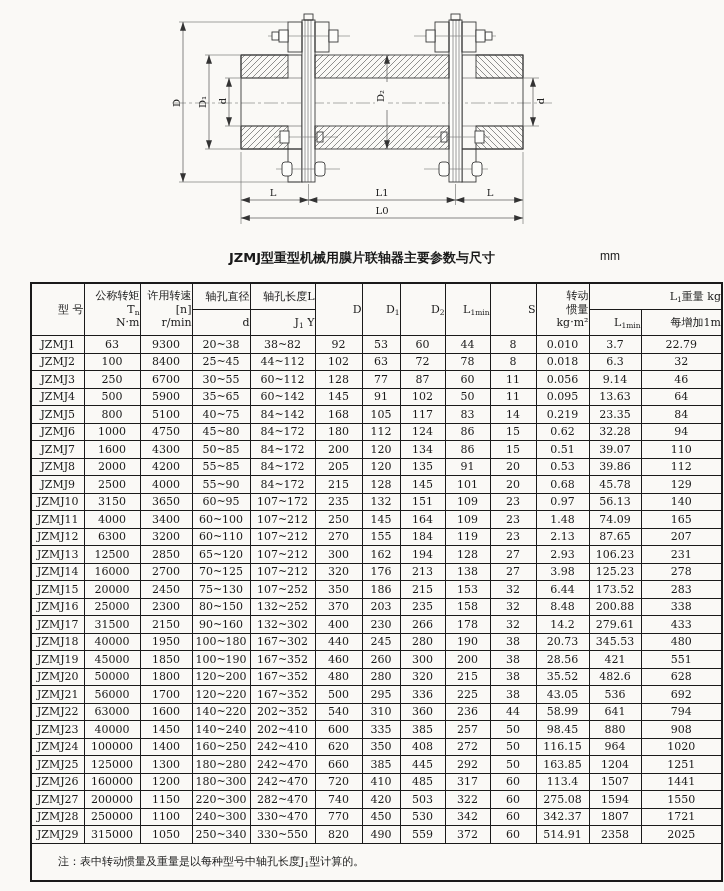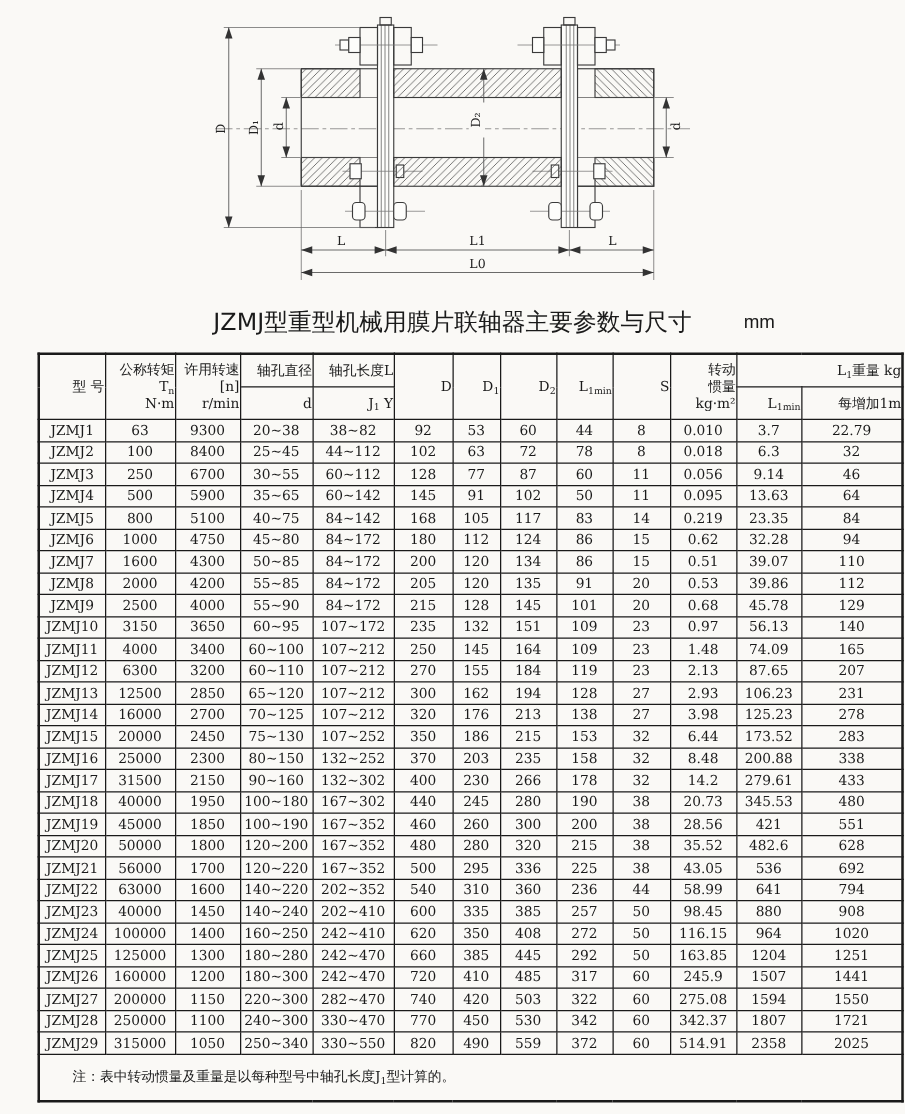--- a/index.html
+++ b/index.html
@@ -14,27 +14,27 @@
   .drawing-wrap svg{display:block;}
   .obj{stroke:#3a3a3a;stroke-width:0.9;}
   .thin{stroke:#4a4a4a;stroke-width:0.55;}
   .dim{stroke:#555;stroke-width:0.7;fill:none;}
   .ext{stroke:#666;stroke-width:0.6;}
   .cl{stroke:#777;stroke-width:0.6;}
   .dimtext{font-family:"DejaVu Serif","Liberation Serif",serif;font-size:10px;fill:#222;}
   .title-row{position:relative;height:36px;margin-top:2px;}
   .page-title{
     margin:0;text-align:center;
-    font-size:19px;font-weight:normal;
+    font-size:13px;font-weight:bold;
     line-height:36px;
     font-family:"DejaVu Sans","Liberation Sans",sans-serif;
   }
   .unit-label{
     position:absolute;right:104px;top:9px;
-    font-size:15px;font-weight:normal;
+    font-size:12px;font-weight:normal;
     font-family:"Liberation Sans","DejaVu Sans",sans-serif;
   }
   table.spec{
     border-collapse:collapse;table-layout:fixed;
     margin:6px 0 0 30px;width:691px;
     border:2px solid #1a1a1a;
   }
   table.spec th,table.spec td{
     border:1px solid #1a1a1a;
     text-align:center;vertical-align:middle;
@@ -583,21 +583,21 @@
     <td>JZMJ26</td>
     <td>160000</td>
     <td>1200</td>
     <td>180~300</td>
     <td>242~470</td>
     <td>720</td>
     <td>410</td>
     <td>485</td>
     <td>317</td>
     <td>60</td>
-    <td>245.9</td>
+    <td>113.4</td>
     <td>1507</td>
     <td>1441</td>
   </tr>
       <tr>
     <td>JZMJ27</td>
     <td>200000</td>
     <td>1150</td>
     <td>220~300</td>
     <td>282~470</td>
     <td>740</td>

